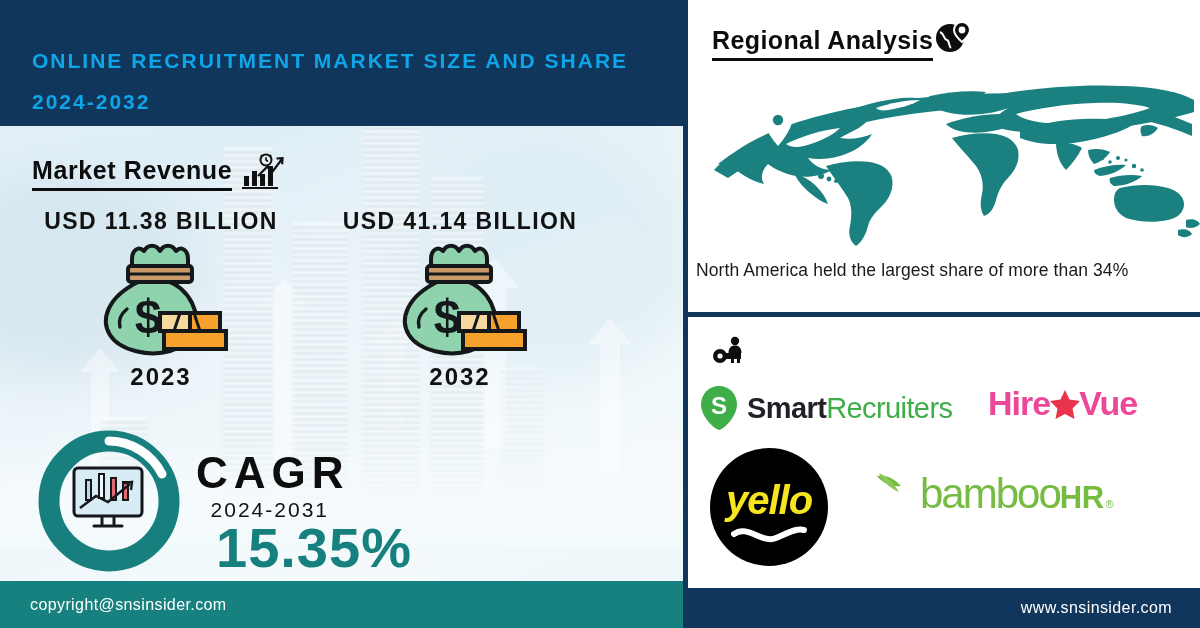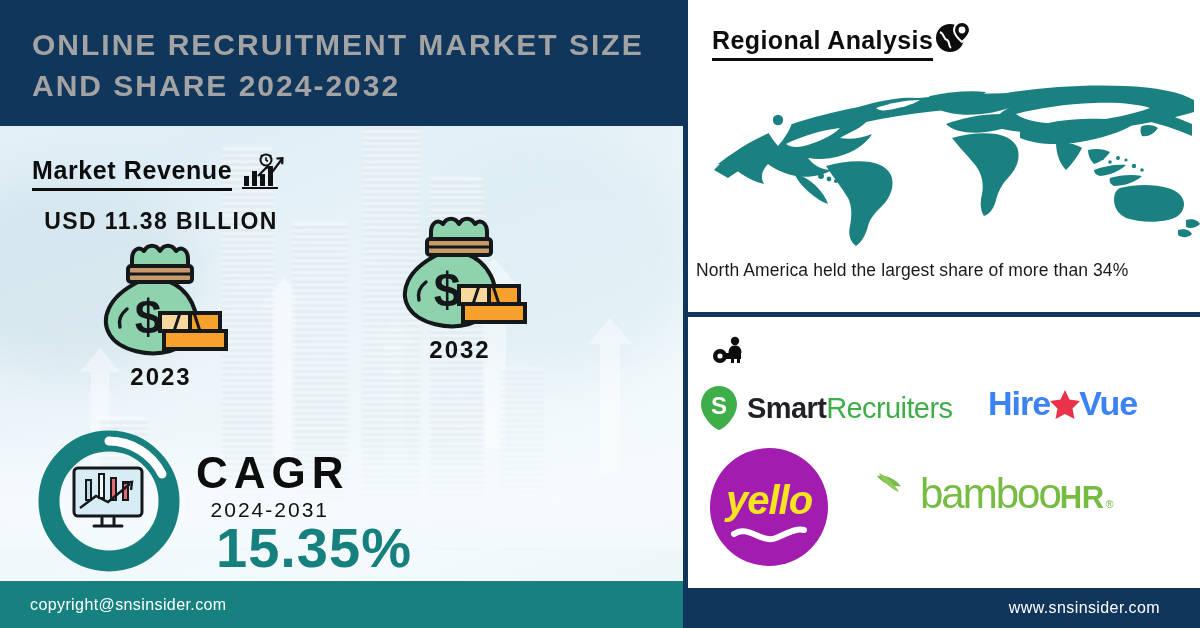--- a/index.html
+++ b/index.html
@@ -51,24 +51,24 @@
   }
 
   
   .title-bar {
     position: absolute; left: 0; top: 0;
     width: 683px; height: 126px;
     background: #11365b;
     z-index: 6;
   }
   .title-text {
-    position: absolute; left: 32px; top: 24px;
+    position: absolute; left: 32px; top: 40px;
     width: 620px;
-    color: #a3a3a3;
-    font-size: 30px;
+    color: #0ea5e9;
+    font-size: 21px;
     font-weight: 700;
     letter-spacing: 2.0px;
     line-height: 41px;
     text-transform: uppercase;
   }
 
   
   .mr-head {
     position: absolute; left: 32px; top: 152px;
     display: flex; align-items: flex-end; gap: 10px;
@@ -149,24 +149,24 @@
   }
 
   
   .logo-grid { position: absolute; left: 690px; top: 378px; width: 510px; height: 200px; }
   .logo { position: absolute; display: flex; align-items: center; }
 
   .sr-text { font-size: 29px; font-weight: 700; letter-spacing: -.6px; }
   .sr-smart { color: #221f26; }
   .sr-recr { color: #3fae49; font-weight: 400; text-align: center; }
 
-  .hv-text { font-size: 34px; font-weight: 700; color: #3b82f6; letter-spacing: -1px; display:flex; align-items:center; }
+  .hv-text { font-size: 34px; font-weight: 700; color: #ec4899; letter-spacing: -1px; display:flex; align-items:center; }
 
   .yello-circle {
-    width: 118px; height: 118px; border-radius: 50%; background: #a21caf;
+    width: 118px; height: 118px; border-radius: 50%; background: #000000;
     position: relative;
   }
   .yello-word {
     position: absolute; left: 0; right: 0; top: 30px;
     text-align: center; color: #f5e41f; font-size: 40px; font-weight: 700;
     letter-spacing: -1px; font-style: italic;
   }
 
   .bamboo-text {
     font-size: 42px; color: #76bc43; letter-spacing: -2px; font-weight: 400;
@@ -181,21 +181,21 @@
     background: #178180; display: flex; align-items: center;
   }
   .footer-left span {
     color: #ffffff; font-size: 16px; margin-left: 30px; letter-spacing: .4px;
   }
   .footer-right {
     position: absolute; left: 688px; bottom: 0; width: 512px; height: 40px;
     background: #11365b; display: flex; align-items: center; justify-content: flex-end;
   }
   .footer-right span {
-    color: #ffffff; font-size: 16px; margin-right: 40px; letter-spacing: .4px;
+    color: #ffffff; font-size: 16px; margin-right: 28px; letter-spacing: .4px;
   }
 </style>
 </head>
 <body>
 
 <div class="canvas">
 
   <div class="left-panel">
 
     <div class="bg-coins">
@@ -270,20 +270,21 @@
         <rect x="78" y="90" width="62" height="18" fill="#f6a12b" stroke="#15181a" stroke-width="4"></rect>
         <rect x="74" y="72" width="30" height="18" fill="#f7d9a0" stroke="#15181a" stroke-width="4"></rect>
         <rect x="104" y="72" width="30" height="18" fill="#f6a12b" stroke="#15181a" stroke-width="4"></rect>
         <path d="M88 90 L94 72" stroke="#15181a" stroke-width="3" fill="none"></path>
         <path d="M114 90 L108 72" stroke="#15181a" stroke-width="3" fill="none"></path>
       </svg>
       <div class="rev-year">2023</div>
     </div>
 
     <div class="rev-col b">
+      <div class="rev-amount">USD 41.14 BILLION</div>
       <svg class="moneybag" width="150" height="126" viewBox="0 0 150 126">
         <path d="M46 18 C46 10 52 4 58 10 C62 3 70 3 74 10 C78 3 86 3 90 10 C96 4 102 10 102 18 L102 26 L46 26 Z" fill="#8ed3ae" stroke="#15181a" stroke-width="4" stroke-linejoin="round"></path>
         <rect x="42" y="25" width="64" height="16" rx="3" fill="#c89a6a" stroke="#15181a" stroke-width="4"></rect>
         <line x1="44" y1="33" x2="104" y2="33" stroke="#15181a" stroke-width="3"></line>
         <path d="M52 41 C22 56 14 78 24 94 C34 110 64 116 84 110 C106 104 116 82 106 62 C100 50 90 43 84 41 Z" fill="#8ed3ae" stroke="#15181a" stroke-width="4"></path>
         <text x="62" y="92" font-family="'Liberation Sans',sans-serif" font-size="48" font-weight="700" fill="#15181a" text-anchor="middle">$</text>
         <path d="M34 86 C32 78 36 72 41 68" stroke="#15181a" stroke-width="3.4" fill="none" stroke-linecap="round"></path>
         <rect x="78" y="90" width="62" height="18" fill="#f6a12b" stroke="#15181a" stroke-width="4"></rect>
         <rect x="74" y="72" width="30" height="18" fill="#f7d9a0" stroke="#15181a" stroke-width="4"></rect>
         <rect x="104" y="72" width="30" height="18" fill="#f6a12b" stroke="#15181a" stroke-width="4"></rect>

